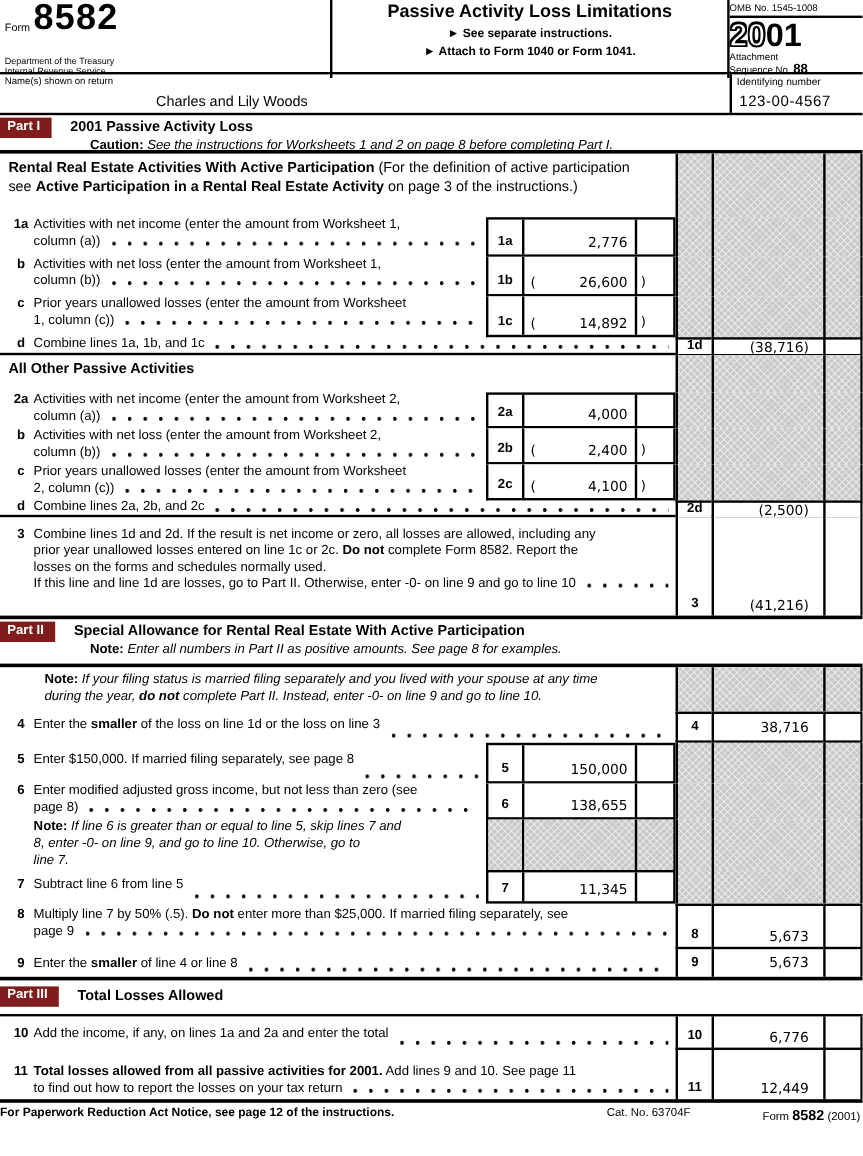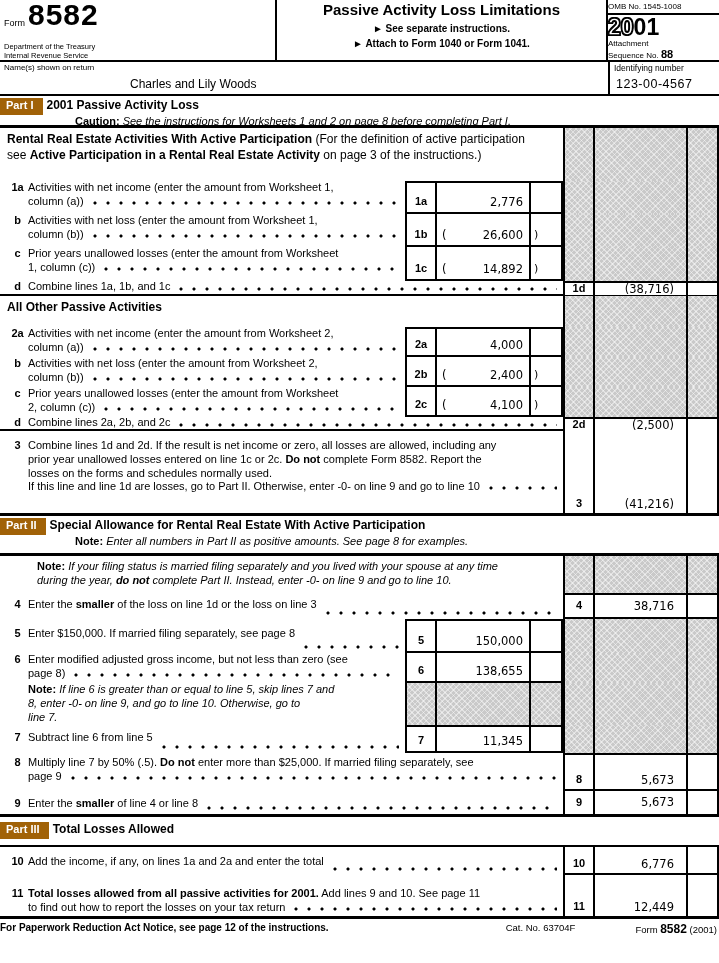--- a/index.html
+++ b/index.html
@@ -12,32 +12,32 @@
   .hdr{display:grid;grid-template-columns:277px 331px 111px;height:62px;border-bottom:2px solid #000;}
   .hdr-l{position:relative;border-right:2px solid #000;padding:2px 4px;}
   .form-word{font-size:9px;display:inline-block;vertical-align:bottom;margin-top:10px;}
   .form-big{font-size:30px;font-weight:bold;letter-spacing:1px;line-height:.85;display:inline-block;margin-left:3px;}
   .dept{position:absolute;left:4px;bottom:1px;font-size:7.5px;line-height:1.2;}
   .hdr-c{border-right:2px solid #000;text-align:center;padding-top:1px;}
   .hdr-title{font-size:15px;font-weight:bold;}
   .hdr-sub{font-size:10px;font-weight:bold;margin-top:3px;}
   .hdr-r{text-align:left;font-size:8px;line-height:1.2;}
   .omb{padding:2px 0 1px;border-bottom:2px solid #000;}
-  .year{font-size:23px;font-weight:bold;line-height:1;padding:1px 0 0;}
+  .year{font-size:27px;font-weight:bold;line-height:1;padding:1px 0 0;}
   .yr-o{color:#fff;-webkit-text-stroke:1.4px #000;text-shadow:-1px -1px 0 #000,1px -1px 0 #000,-1px 1px 0 #000,1px 1px 0 #000;}
   .seq-num{font-weight:bold;font-size:11px;}
   
   .namerow{display:grid;grid-template-columns:608px 111px;height:34px;border-bottom:2px solid #000;}
   .nr-l{position:relative;padding:1px 4px;font-size:8px;}
   .nr-name{position:absolute;left:130px;bottom:2px;font-size:12px;}
   .nr-r{border-left:2px solid #000;padding:1px 4px;font-size:8.5px;}
   .nr-id{font-size:12.5px;margin-top:3px;padding-left:2px;letter-spacing:.5px;}
   
   .band{border-bottom:3px solid #000;padding:2px 0 1px;}
-  .badge{display:inline-block;background:#a16207;color:#fff;font-weight:bold;font-size:11px;padding:1px 9px 2px 6px;margin-right:4px;vertical-align:top;}
+  .badge{display:inline-block;background:#7f1d1d;color:#fff;font-weight:bold;font-size:11px;padding:1px 9px 2px 6px;margin-right:16px;vertical-align:top;}
   .band-title{display:inline-block;font-weight:bold;font-size:12px;}
   .band-note{margin-left:75px;font-size:11px;}
   .bold{font-weight:bold;} .it{font-style:italic;}
   
   .r{display:grid;grid-template-columns:405px 32px 94px 32px 30px 93px 33px;}
   .lbl{grid-column:1;display:flex;padding-left:7px;}
   .lblfull{grid-column:1/5;display:flex;padding-left:7px;}
   .ln{width:21px;flex:none;font-weight:bold;text-align:center;}
   .lt{flex:1;padding-right:3px;}
   .fl{display:flex;}

